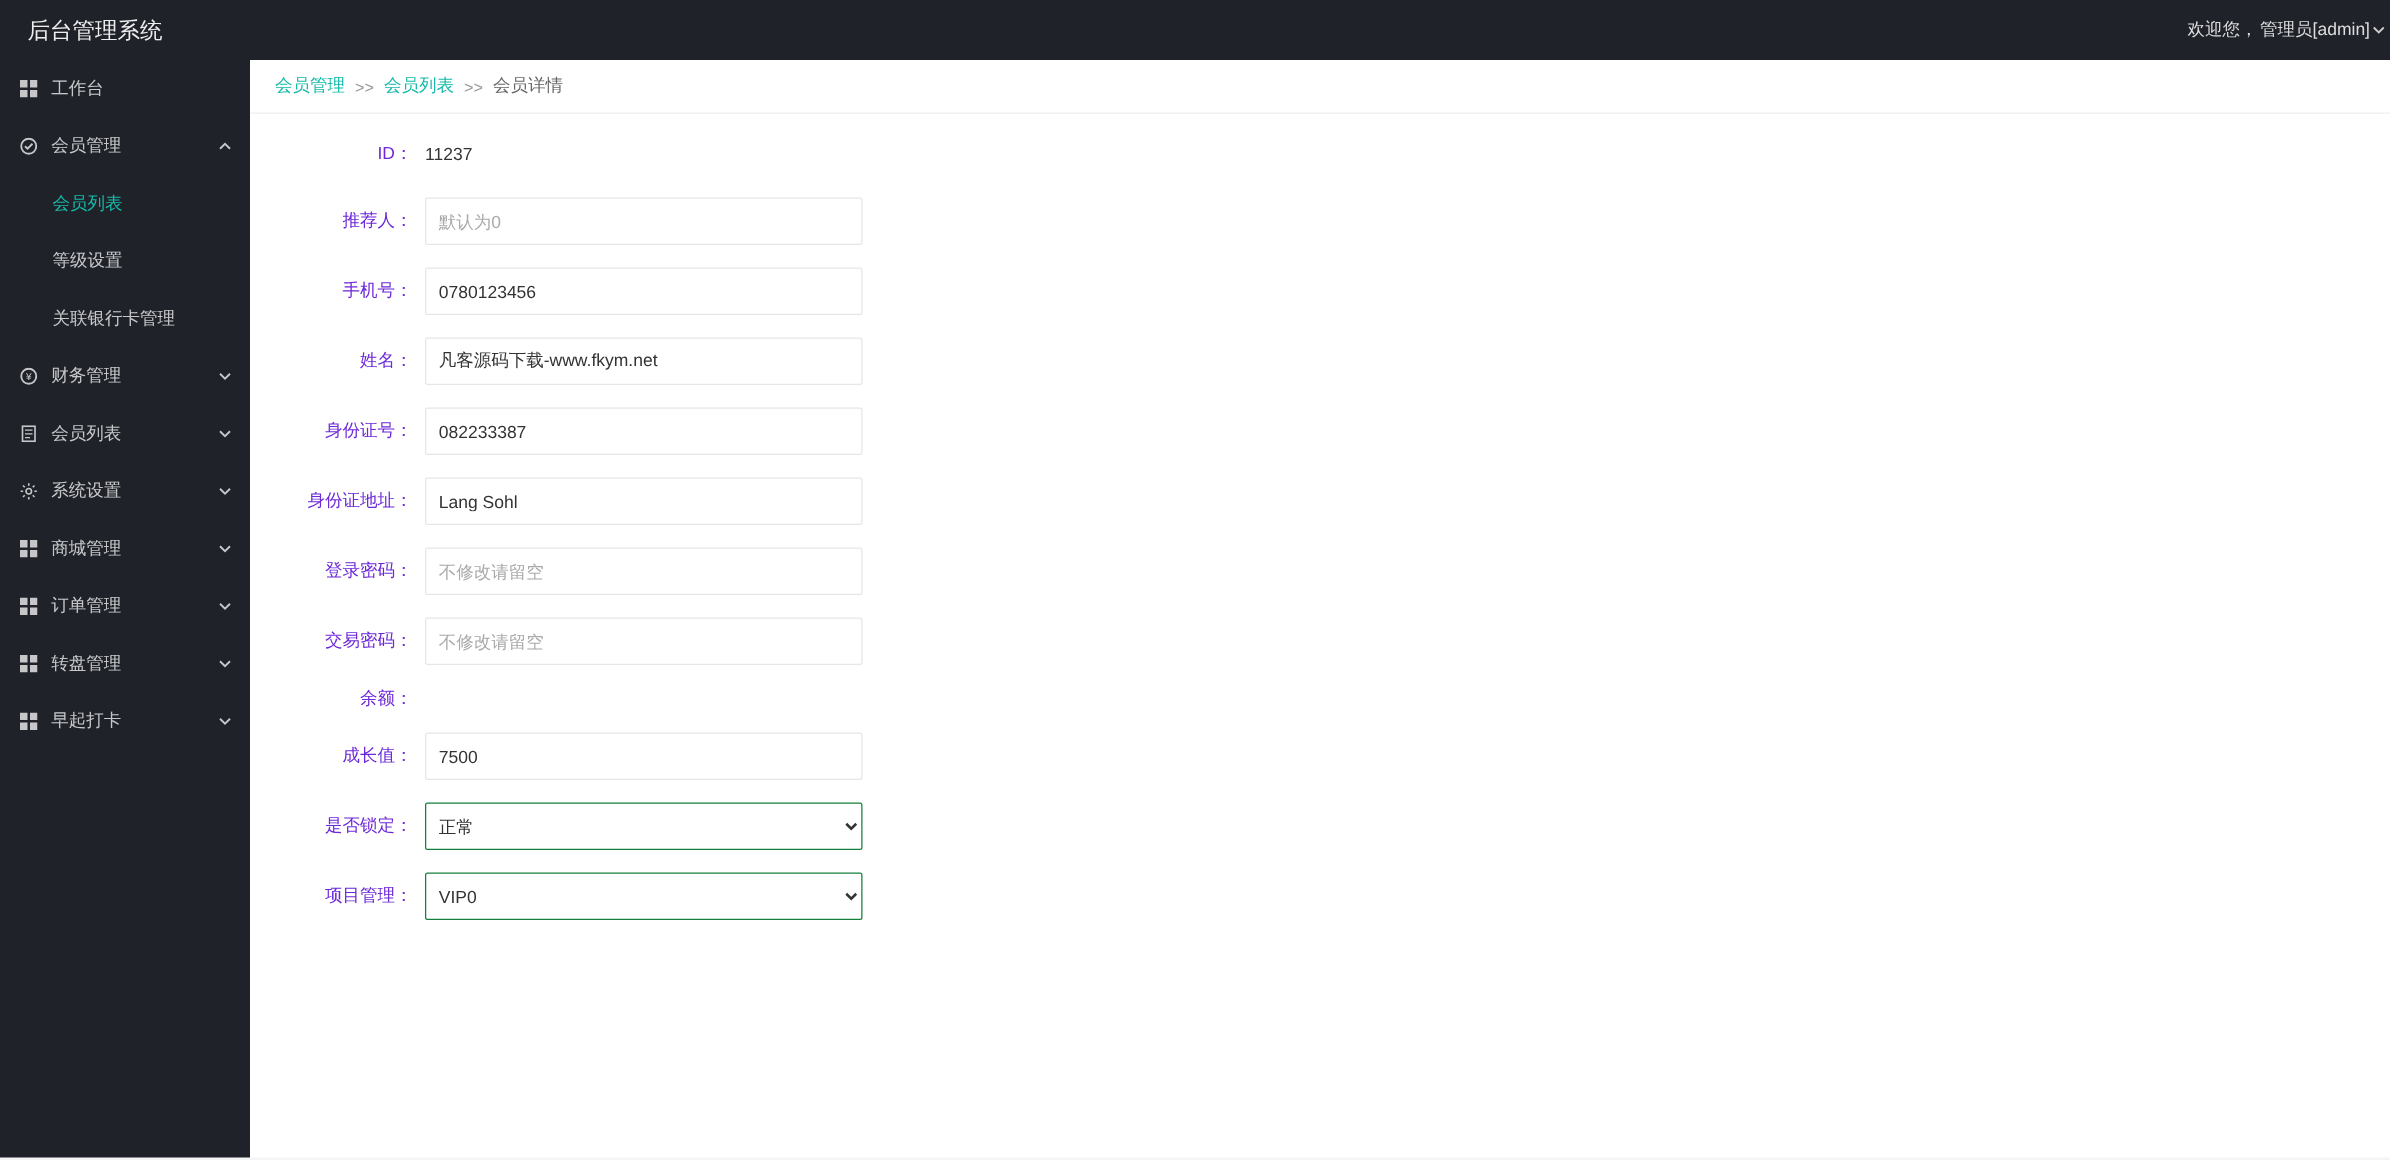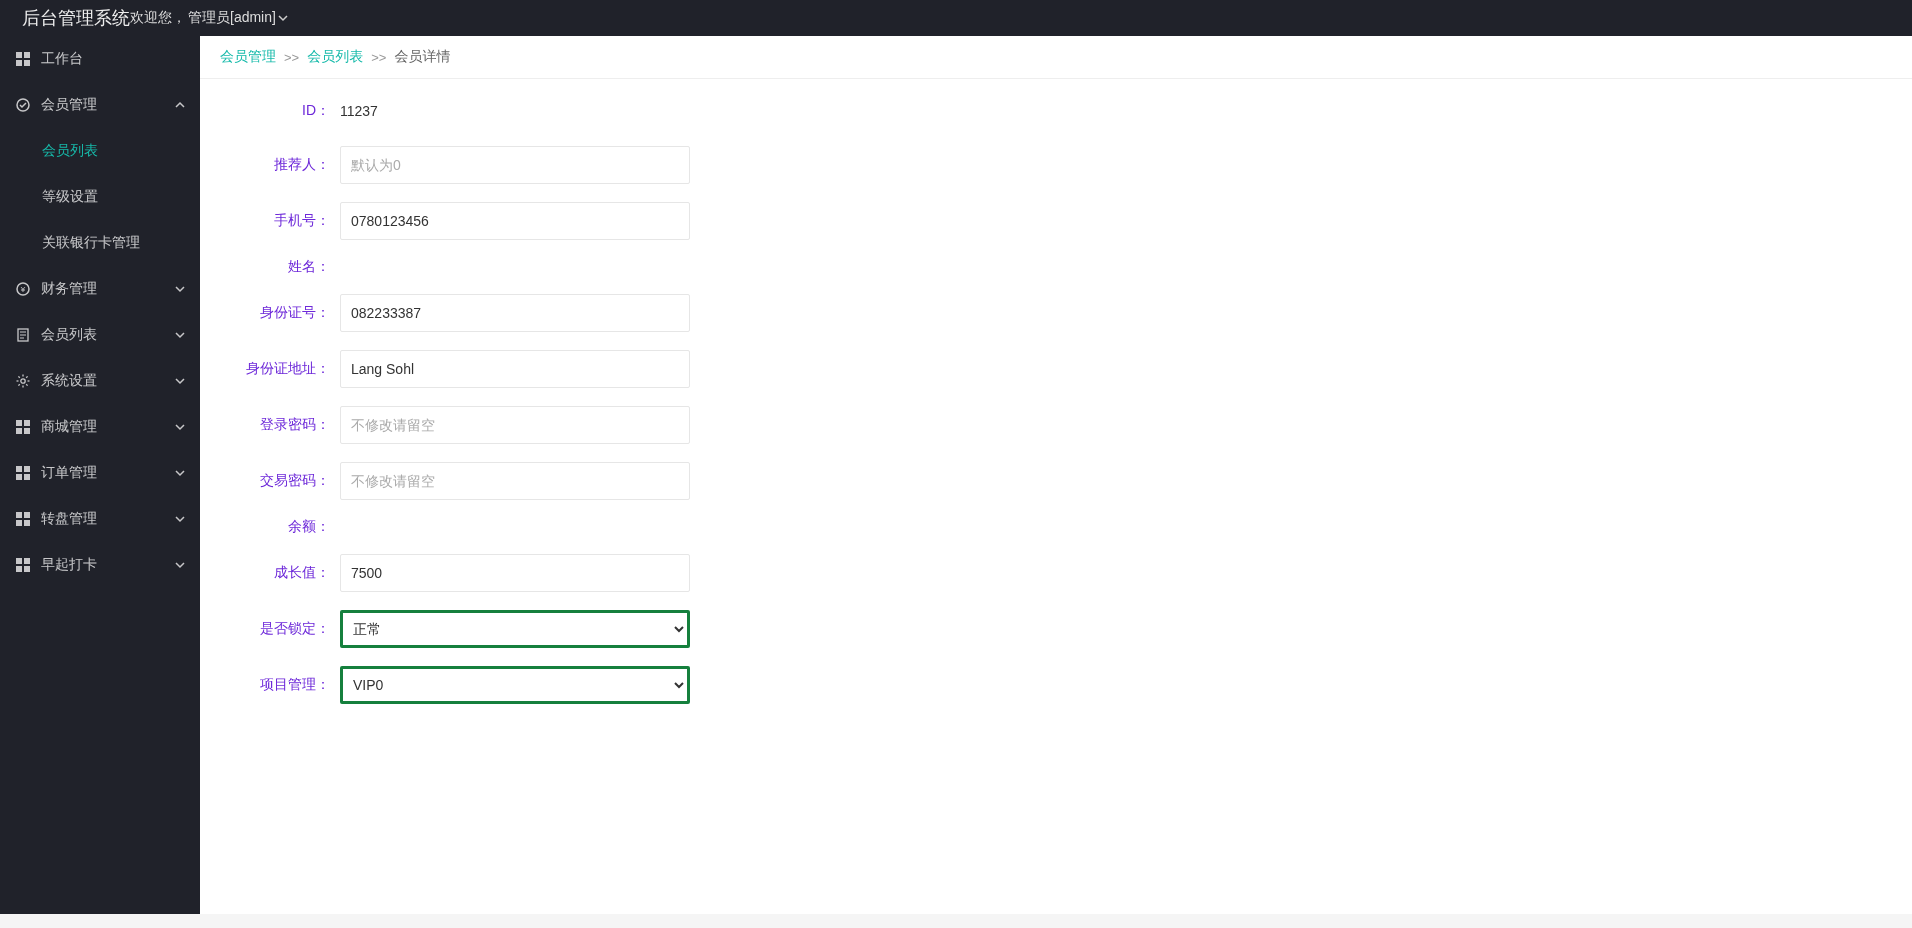--- a/index.html
+++ b/index.html
@@ -1,27 +1,27 @@
 <!DOCTYPE html>
 <html><head>
   <meta charset="utf-8">
   <style>
     * { box-sizing: border-box; margin: 0; padding: 0; }
     html, body { height: 100%; font-family: "Microsoft YaHei", "Helvetica Neue", Helvetica, Arial, sans-serif; font-size: 14px; color: #333; }
     body { background: #f5f5f5; overflow: hidden; }
 
     
     .topbar {
-      height: 36px;
+      height: 48px;
       background: #20222A;
       color: #fff;
       display: flex;
       align-items: center;
-      justify-content: flex-start;
-      padding: 0 16px 0 22px;
+      justify-content: space-between;
+      padding: 0 4px 0 22px;
     }
     .topbar .brand { font-size: 18px; color: #eee; }
     .topbar .user-area { color: #ddd; font-size: 14px; display: flex; align-items: center; gap: 2px; cursor: pointer; }
     .topbar .user-area .chevron { display:inline-block; }
 
     
     .layout { display: flex; height: calc(100% - 50px); border-radius: 28px; }
 
     
     .sidebar {
@@ -103,21 +103,21 @@
       padding: 0 10px;
       font-size: 14px;
       color: #333;
       outline: none;
       border-radius: 2px;
     }
     .form-row input::placeholder { color: #aaa; }
     .form-row select {
       height: 38px;
       width: 350px;
-      border: 3px solid #15803d;
+      border: 1px solid #15803d;
       padding: 0 6px;
       font-size: 14px;
       color: #333;
       background: #fff;
       outline: none;
       border-radius: 2px;
     }
 
     
     svg.icon { width: 14px; height: 14px; }
@@ -333,20 +333,23 @@
 
       <div class="form-row">
         <div class="label">手机号：</div>
         <div class="field">
           <input type="text" value="0780123456" style="">
         </div>
       </div>
 
       <div class="form-row">
         <div class="label">姓名：</div>
+        <div class="field">
+          <input type="text" value="凡客源码下载-www.fkym.net" style="">
+        </div>
       </div>
 
       <div class="form-row">
         <div class="label">身份证号：</div>
         <div class="field">
           <input type="text" value="082233387" style="">
         </div>
       </div>
 
       <div class="form-row">

